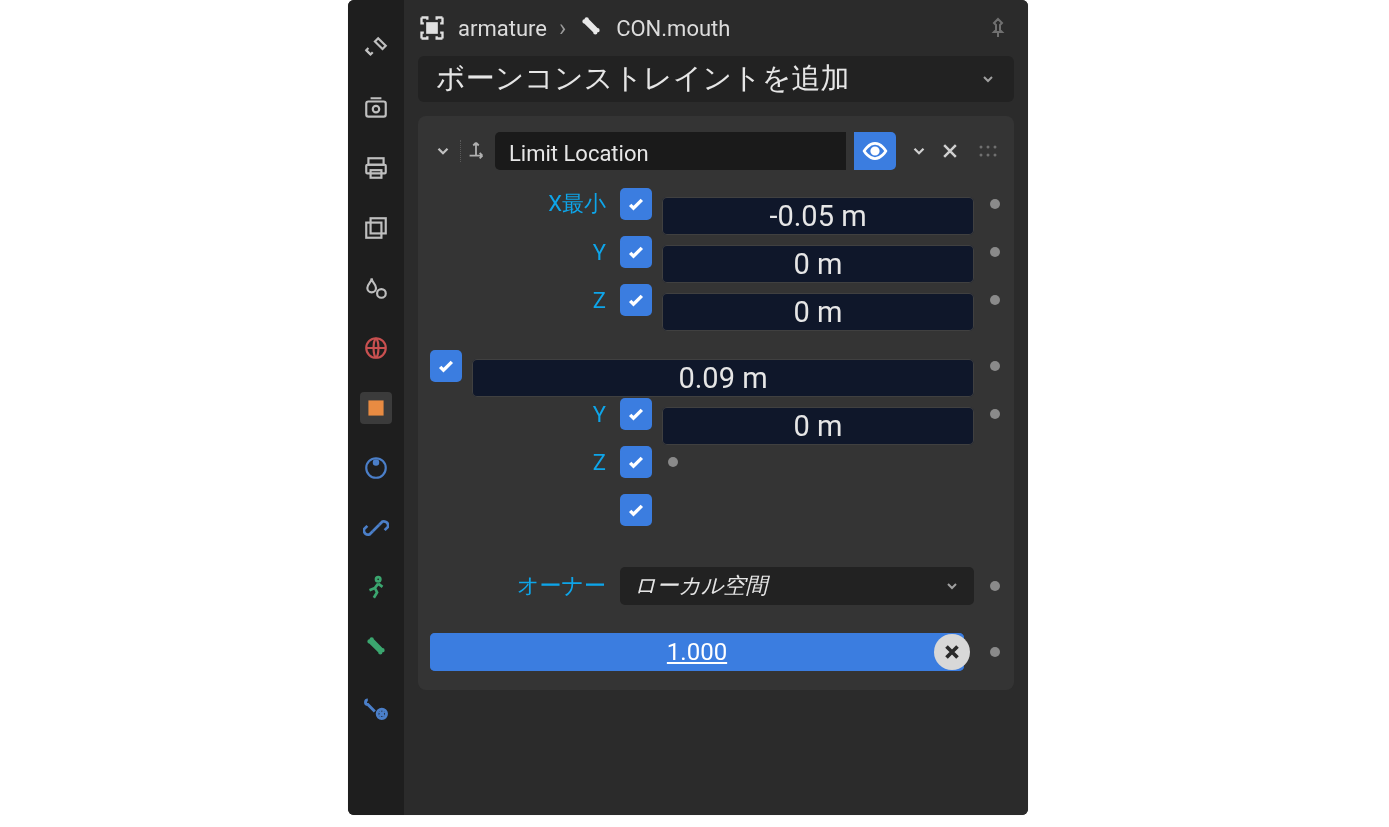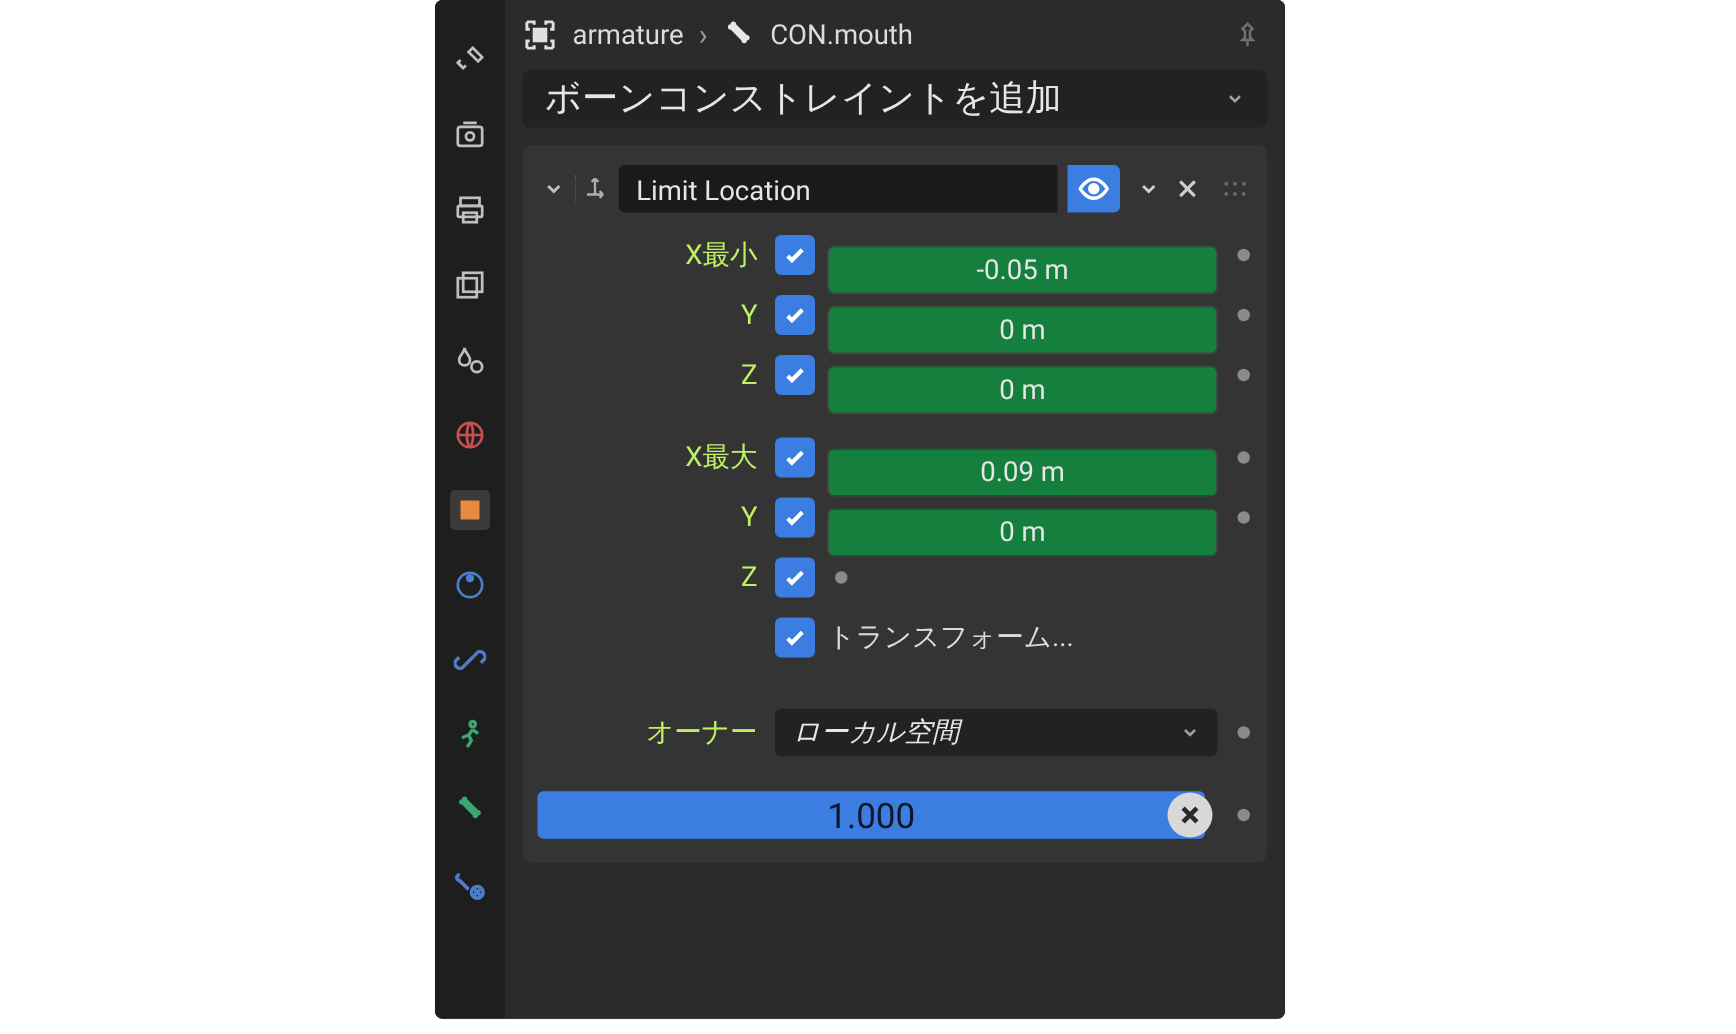--- a/index.html
+++ b/index.html
@@ -126,45 +126,45 @@
   .field-row {
     display: flex;
     align-items: center;
     height: 44px;
     gap: 10px;
     margin-bottom: 4px;
   }
   .field-label {
     width: 180px;
     text-align: right;
-    color: #bef264;
+    color: #0ea5e9;
     font-size: 22px;
     padding-right: 4px;
   }
   .check {
     width: 32px;
     height: 32px;
     border-radius: 5px;
     background: #3b7de0;
     display: flex;
     align-items: center;
     justify-content: center;
     cursor: pointer;
     flex-shrink: 0;
   }
   .num-field {
     flex: 1;
-    background: #15803d;
+    background: #0f172a;
     border-radius: 5px;
     height: 38px;
     display: flex;
     align-items: center;
     justify-content: center;
     color: #e6e6e6;
-    font-size: 22px;
+    font-size: 29px;
     cursor: ew-resize;
     box-shadow: inset 0 0 0 1px #404040;
     margin-top: 24px;
   }
   .kf-dot {
     width: 10px;
     height: 10px;
     border-radius: 50%;
     background: #8a8a8a;
     flex-shrink: 0;
@@ -215,22 +215,23 @@
     position: absolute;
     inset: 0;
     background: #3b7de0;
   }
   .influence-slider .val {
     position: absolute;
     inset: 0;
     display: flex;
     align-items: center;
     justify-content: center;
-    color: #0f172a;
-    font-size: 28px;
+    color: #ffffff;
+    font-size: 24px;
+    text-decoration: underline;
   }
   .influence-clear {
     width: 36px;
     height: 36px;
     background: #d8d8d8;
     border-radius: 50%;
     display: flex;
     align-items: center;
     justify-content: center;
     cursor: pointer;
@@ -430,21 +431,20 @@
           </div>
         <div class="num-field">
             <span>0 m</span>
           </div>
         <div class="kf-dot"></div>
       </div>
 
       <div class="gap-block"></div>
 
       <div class="field-row">
-        <div class="field-label">X最大</div>
         <div class="check">
             <svg width="20" height="20" viewBox="0 0 24 24" fill="none" stroke="#fff" stroke-width="4">
               <path d="M5 13l4 4 10-10"></path>
             </svg>
           </div>
         <div class="num-field">
             <span>0.09 m</span>
           </div>
         <div class="kf-dot"></div>
       </div>
@@ -470,21 +470,20 @@
         <div class="kf-dot"></div>
       </div>
 
       <div class="trans-row">
         <div style="width:180px"></div>
         <div class="check">
             <svg width="20" height="20" viewBox="0 0 24 24" fill="none" stroke="#fff" stroke-width="4">
               <path d="M5 13l4 4 10-10"></path>
             </svg>
           </div>
-        <div class="trans-label">トランスフォーム...</div>
       </div>
 
       <div class="gap-block"></div>
 
       <div class="field-row">
         <div class="field-label">オーナー</div>
         <div class="owner-select">
           <span class="sel-label">ローカル空間</span>
           <span class="chev-down3">
             <svg width="16" height="16" viewBox="0 0 24 24" fill="none" stroke="#a0a0a0" stroke-width="3">

